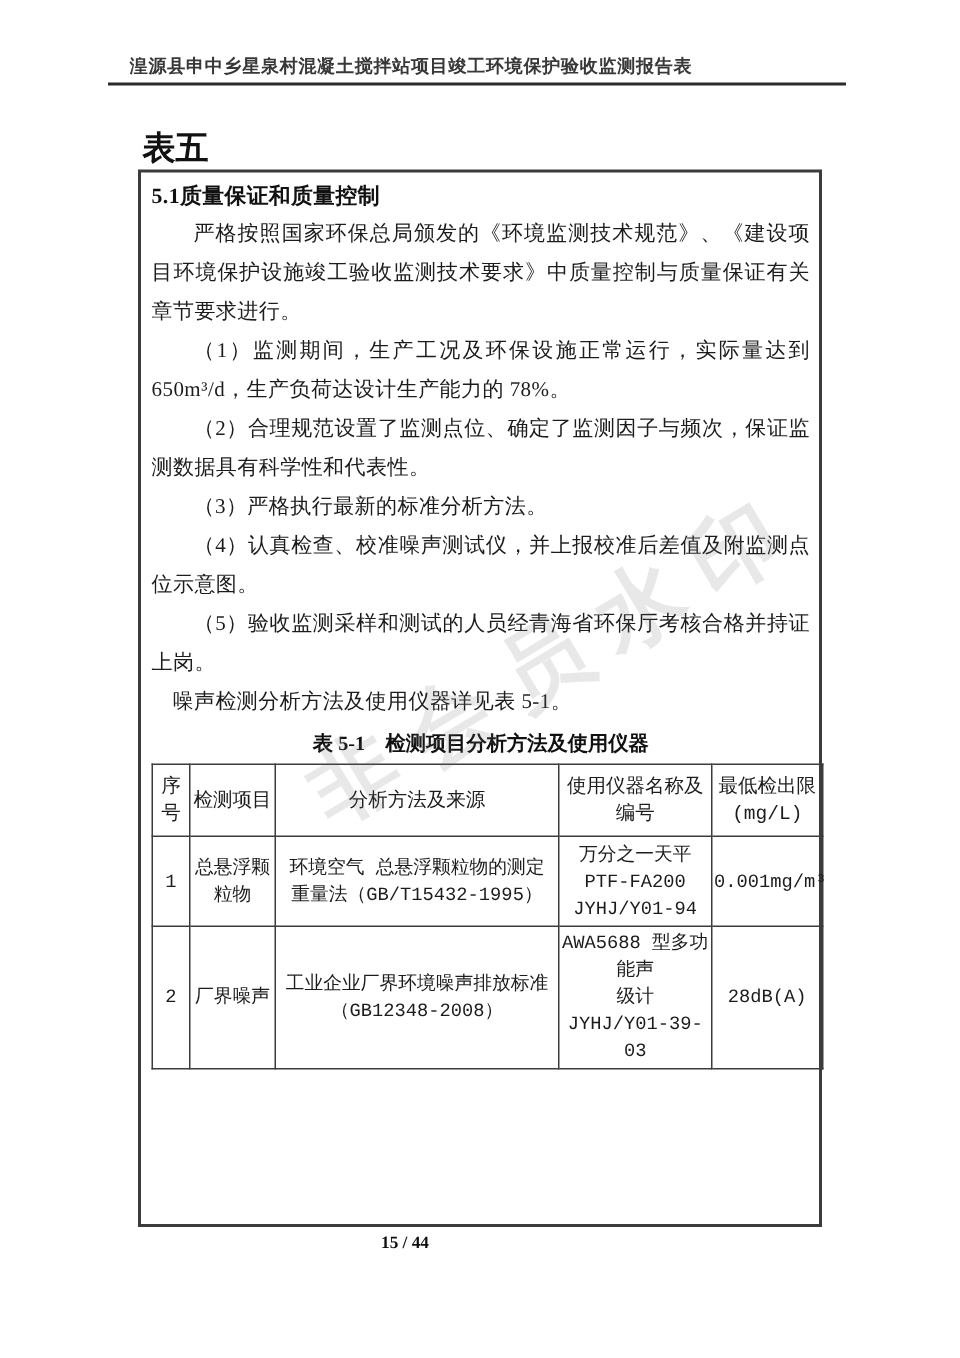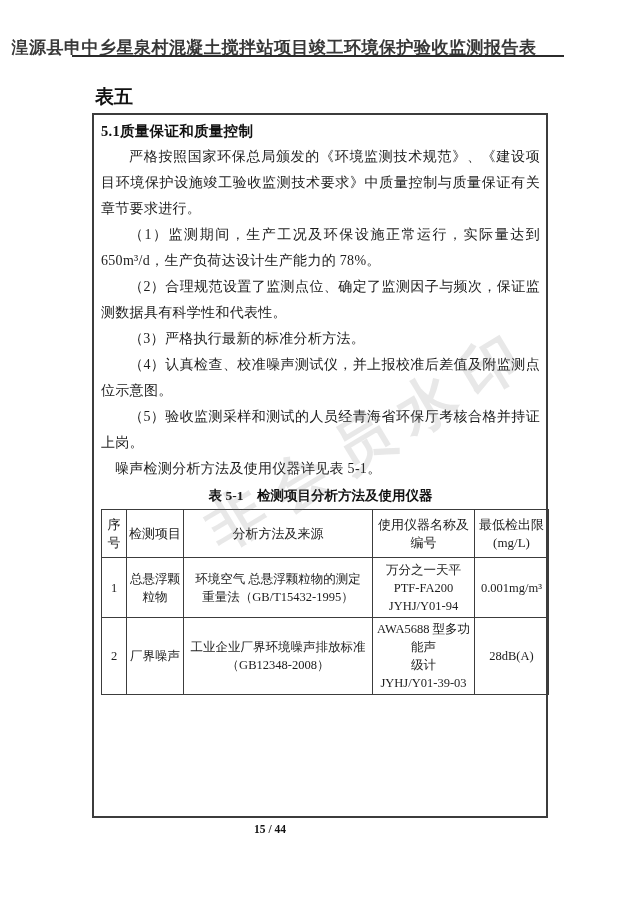--- a/index.html
+++ b/index.html
@@ -7,31 +7,31 @@
   body {
     position:relative;
     background:#ffffff;
     font-family:"Liberation Serif","DejaVu Serif",serif;
     color:#1c1c1c;
     overflow:hidden;
   }
   
   .doc-header {
     position:absolute; top:36px; left:0; width:548px;
-    text-align:center; font-size:17px; font-weight:bold; color:#383838;
+    text-align:center; font-size:12px; font-weight:bold; color:#383838;
     letter-spacing:0.5px;
   }
   .doc-header-rule {
     position:absolute; top:55px; left:72px; width:492px; height:2px;
     background:#2b2b2b;
   }
   
   .page-label {
     position:absolute; top:84px; left:95px;
-    font-size:19px; font-weight:bold; color:#111;
+    font-size:22px; font-weight:bold; color:#111;
   }
   
   .watermark {
     position:absolute; top:400px; left:110px; width:520px;
     text-align:center;
     font-size:58px; font-weight:bold; letter-spacing:16px;
     color:rgba(110,110,110,0.16);
     transform:rotate(-31deg);
     transform-origin:center;
     pointer-events:none;
@@ -58,21 +58,21 @@
   .indent-2 { text-indent:2em; }
   .indent-1 { text-indent:1em; }
   
   .tbl-caption {
     margin-top:2px;
     text-align:center; font-size:13.5px; font-weight:bold; line-height:24px;
     color:#111;
   }
   table.method-table {
     width:447px; margin:1px auto 0 auto;
-    border-collapse:collapse; table-layout:fixed;
+    border-collapse:collapse; table-layout:fixed;font-family:Liberation Mono, monospace;
   }
   .method-table td, .method-table th {
     border:1.5px solid #3c3c3c;
     font-size:12.5px; font-weight:normal;
     text-align:center; vertical-align:middle;
     line-height:18px; padding:2px 1px;
     white-space:pre-line;
     color:#1c1c1c;
   }
   .method-table th { font-size:13px; }

